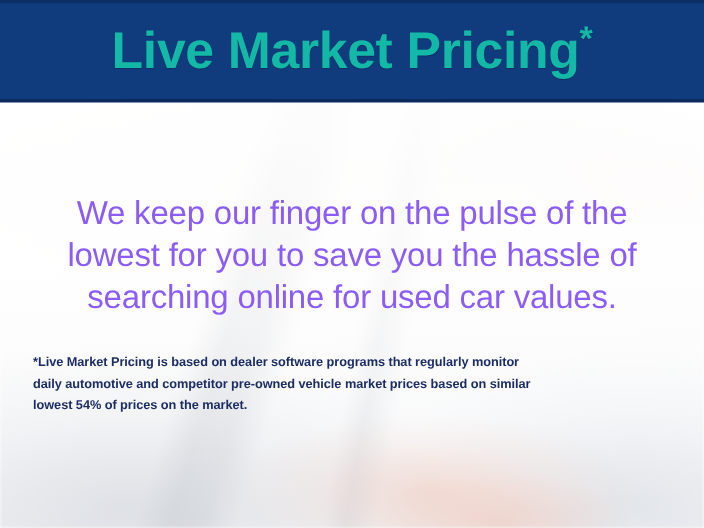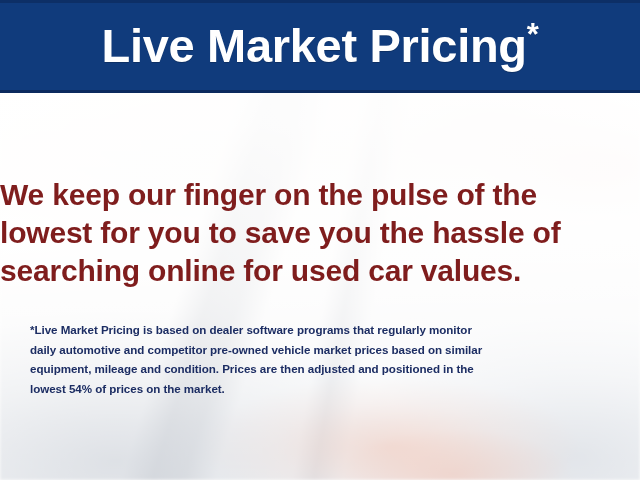--- a/index.html
+++ b/index.html
@@ -78,21 +78,21 @@
     background: #103B7C;
     box-sizing: border-box;
     border-top: 3px solid #0d2f66;
     border-bottom: 3px solid #0b2a5e;
     display: flex;
     align-items: center;
     justify-content: center;
   }
 
   #header-title {
-    color: #ffffff;
+    color: #14b8a6;
     font-family: "Liberation Sans", sans-serif;
     font-size: 47px;
     font-weight: bold;
     letter-spacing: -0.3px;
     line-height: 1;
     white-space: nowrap;
     text-shadow: 0 1px 0 rgba(0,0,0,0.18);
     margin: 0;
     padding: 0 0 3px 0;
   }
@@ -102,24 +102,25 @@
     line-height: 0;
   }
 
   
   #headline {
     position: absolute;
     z-index: 4;
     top: 176px;
     left: 0;
     width: 640px;
-    color: #7f1d1d;
+    text-align: center;
+    color: #8b5cf6;
     font-family: "Liberation Sans", sans-serif;
     font-size: 30px;
-    font-weight: bold;
+    font-weight: normal;
     line-height: 38px;
     letter-spacing: -0.2px;
   }
   #headline .hl-line {
     display: block;
     white-space: nowrap;
   }
 
   
   #fineprint {
@@ -155,17 +156,16 @@
 
   <div id="headline">
     <span class="hl-line">We keep our finger on the pulse of the</span>
     <span class="hl-line">lowest for you to save you the hassle of</span>
     <span class="hl-line">searching online for used car values.</span>
   </div>
 
   <div id="fineprint">
     <span class="fp-line">*Live Market Pricing is based on dealer software programs that regularly monitor</span>
     <span class="fp-line">daily automotive and competitor pre-owned vehicle market prices based on similar</span>
-    <span class="fp-line">equipment, mileage and condition. Prices are then adjusted and positioned in the</span>
     <span class="fp-line">lowest 54% of prices on the market.</span>
   </div>
 
 </div>
 
 </body></html>

